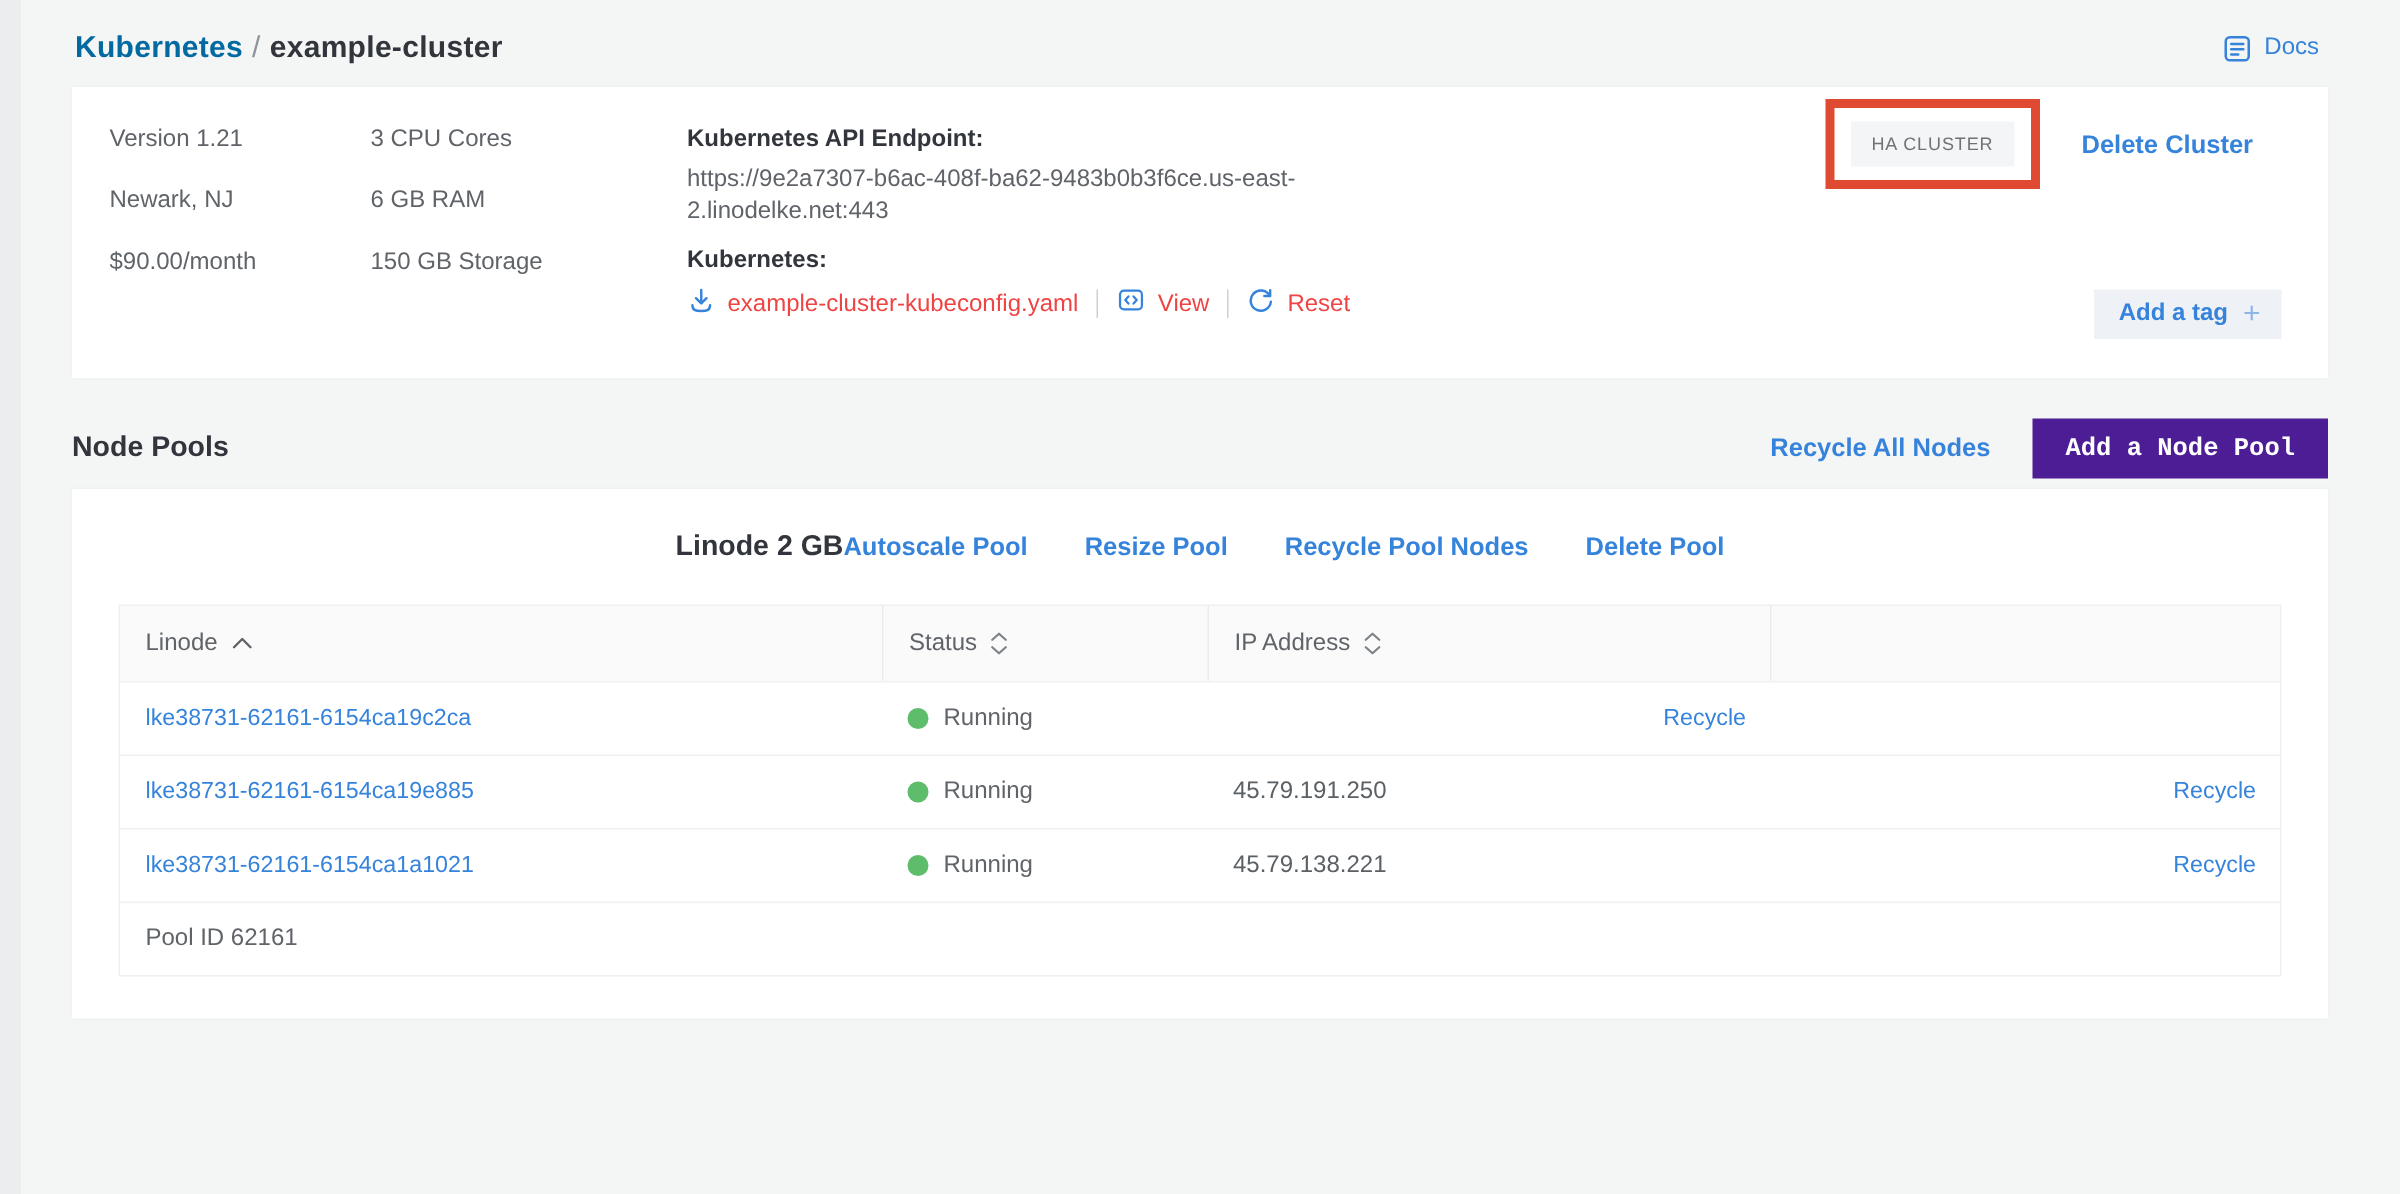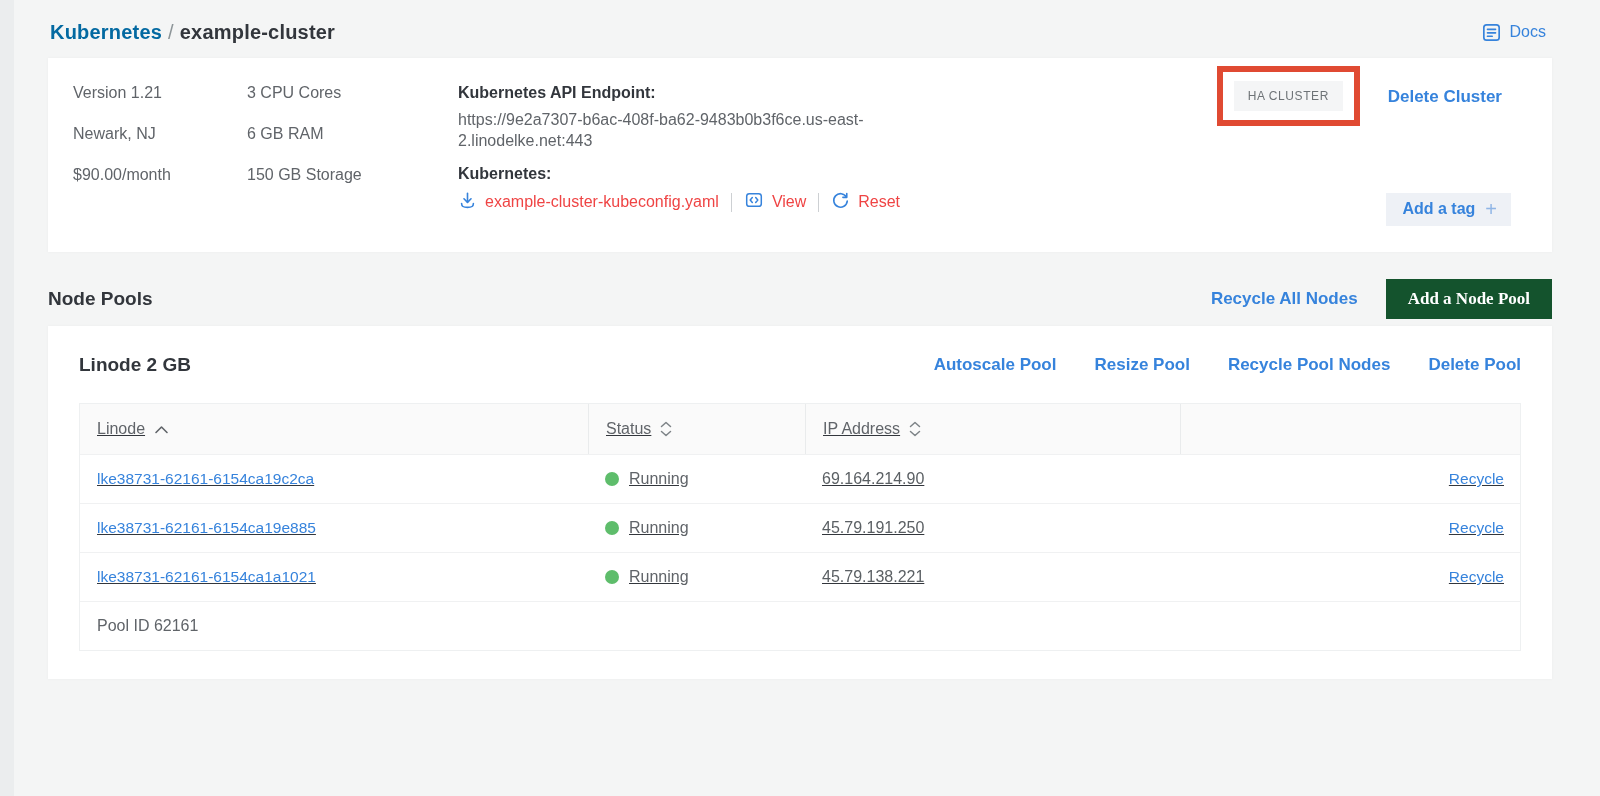--- a/index.html
+++ b/index.html
@@ -68,66 +68,65 @@
   .ha-badge {
     background:#f4f5f6; color:#6e7377;
     font-size:12px; letter-spacing:.6px;
     padding:8px 14px; white-space:nowrap;
   }
   .delete-cluster {
     position:absolute; top:29px; right:50px;
     color:#3683dc; font-size:17px; font-weight:bold; cursor:pointer;
   }
   .add-tag {
-    position:absolute; bottom:26px; right:41px;
+    position:absolute; bottom:26px; right:31px;
     background:#eef1f6; border:none;
     display:flex; align-items:center; gap:10px;
     padding:7px 14px 8px 16px; cursor:pointer;
     font-family:inherit;
   }
   .add-tag-label { color:#3683dc; font-size:16px; font-weight:bold; }
   .add-tag-plus { color:#8fb5e6; font-size:20px; font-weight:400; line-height:16px; }
 
   
   .pools-header {
     display:flex; justify-content:space-between; align-items:center;
     margin-top:27px; height:40px;
   }
   .pools-title { font-size:19px; font-weight:bold; color:#32363c; }
   .pools-actions { display:flex; align-items:center; }
   .recycle-all {
     color:#3683dc; font-size:17px; font-weight:bold; cursor:pointer;
     margin-right:28px;
   }
   .add-pool-btn {
-    background:#14532d; color:#ffffff;
-    font-family:Liberation Serif, serif; font-size:17px; font-weight:bold;
+    background:#4c1d95; color:#ffffff;
+    font-family:Liberation Mono, monospace; font-size:17px; font-weight:bold;
     border:none; height:40px; padding:0 22px; cursor:pointer;
   }
 
   
   .pool-card {
     background:#ffffff; width:1504px; margin-top:7px;
     padding:28px 31px 28px 31px;
     box-shadow:0 0 3px rgba(0,0,0,.04);
   }
   .pool-title-row {
-    display:flex; justify-content:space-between; align-items:center;
+    display:flex; justify-content:center; align-items:center;
     padding-bottom:27px;
   }
   .pool-name { font-size:19px; font-weight:bold; color:#32363c; }
   .pool-links { display:flex; gap:38px; }
   .pool-link { color:#3683dc; font-size:17px; font-weight:bold; cursor:pointer; }
 
   .node-table { border:1px solid #eef0f1; }
   .t-row {
     display:grid;
     grid-template-columns:508px 217px 375px auto;
     align-items:center;
-    text-decoration:underline;
   }
   .t-head { background:#fafafa; height:50px; }
   .t-head .t-cell {
     color:#606469; font-size:16px; height:50px;
     display:flex; align-items:center; gap:9px;
     cursor:pointer;
   }
   .t-head .t-cell + .t-cell { border-left:1px solid #e9ebec; }
   .t-cell { padding-left:17px; }
   .t-body-row { height:49px; border-top:1px solid #f0f1f2; background:#ffffff; }
@@ -281,21 +280,20 @@
         </div>
         <div class="t-cell"></div>
       </div>
 
       <div class="t-row t-body-row">
         <div class="t-cell"><span class="node-link">lke38731-62161-6154ca19c2ca</span></div>
         <div class="t-cell status-cell">
           <span class="status-dot"></span>
           <span class="status-text">Running</span>
         </div>
-        <div class="t-cell ip-text">69.164.214.90</div>
         <div class="t-cell action-cell"><span class="recycle-link">Recycle</span></div>
       </div>
 
       <div class="t-row t-body-row">
         <div class="t-cell"><span class="node-link">lke38731-62161-6154ca19e885</span></div>
         <div class="t-cell status-cell">
           <span class="status-dot"></span>
           <span class="status-text">Running</span>
         </div>
         <div class="t-cell ip-text">45.79.191.250</div>

